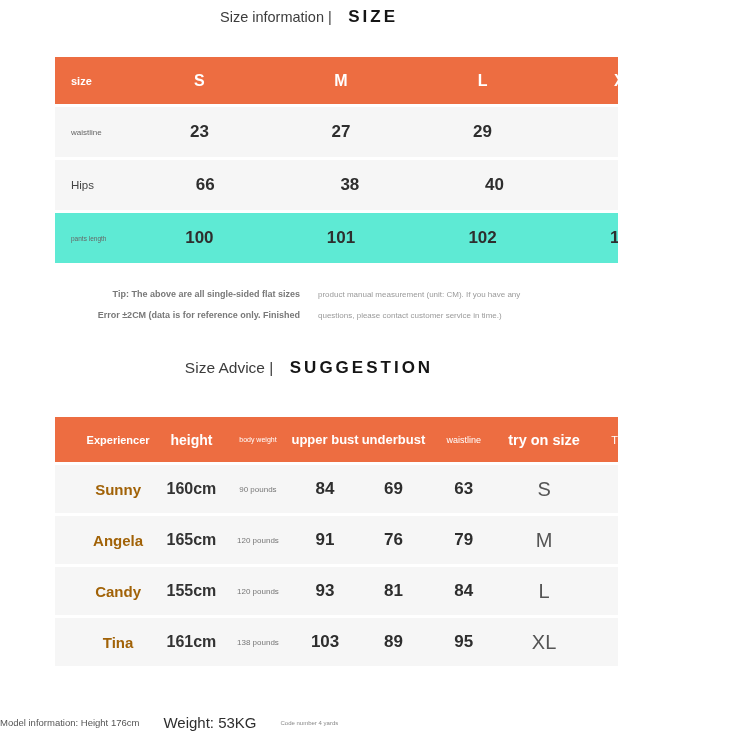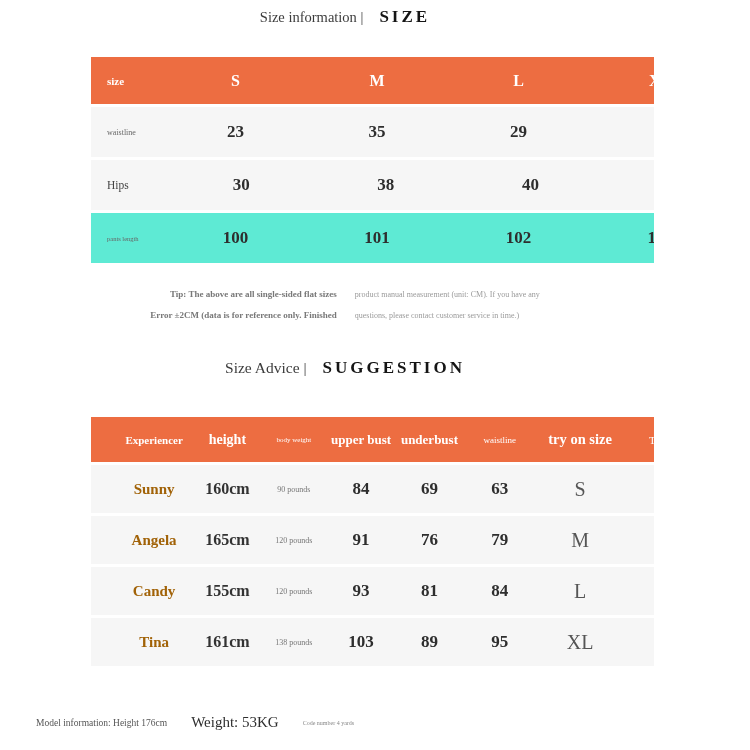--- a/index.html
+++ b/index.html
@@ -1,17 +1,17 @@
 <!DOCTYPE html>
 <html><head>
 <meta charset="utf-8">
 <style>
   html,body{margin:0;padding:0;background:#fff;}
   .page{position:relative;width:618px;height:750px;background:#ffffff;
-        font-family:Liberation Serif, serif;overflow:hidden;margin-left:36px;}
+        font-family:Liberation Sans, sans-serif;overflow:hidden;}
 
   
   .title{position:absolute;left:0;width:100%;text-align:center;white-space:nowrap;}
   .t1{top:7px;}
   .t2{top:358px;}
   .title .plain{font-size:14.5px;color:#3c3c3c;}
   .t2 .plain{font-size:15.5px;}
   .title .caps{font-size:17px;font-weight:bold;color:#151515;letter-spacing:3px;margin-left:12px;}
 
   
@@ -79,26 +79,26 @@
     <div class="thead accent-bg" style="background: rgb(237, 109, 65);">
       <div class="t1c0">size</div>
       <div class="t1c">S</div>
       <div class="t1c">M</div>
       <div class="t1c">L</div>
       <div class="t1c">XL</div>
     </div>
     <div class="row" style="background: rgb(246, 246, 246);">
       <div class="t1c0 lab-sm">waistline</div>
       <div class="t1c val">23</div>
-      <div class="t1c val">35</div>
+      <div class="t1c val">27</div>
       <div class="t1c val">29</div>
     </div>
     <div class="row" style="background: rgb(246, 246, 246); gap: 33px;">
       <div class="t1c0 lab-md">Hips</div>
-      <div class="t1c val">30</div>
+      <div class="t1c val">66</div>
       <div class="t1c val">38</div>
       <div class="t1c val">40</div>
       <div class="t1c val">49</div>
     </div>
     <div class="row" style="background: #5eead4;">
       <div class="t1c0 lab-xs">pants length</div>
       <div class="t1c val">100</div>
       <div class="t1c val">101</div>
       <div class="t1c val">102</div>
       <div class="t1c val">103</div>

